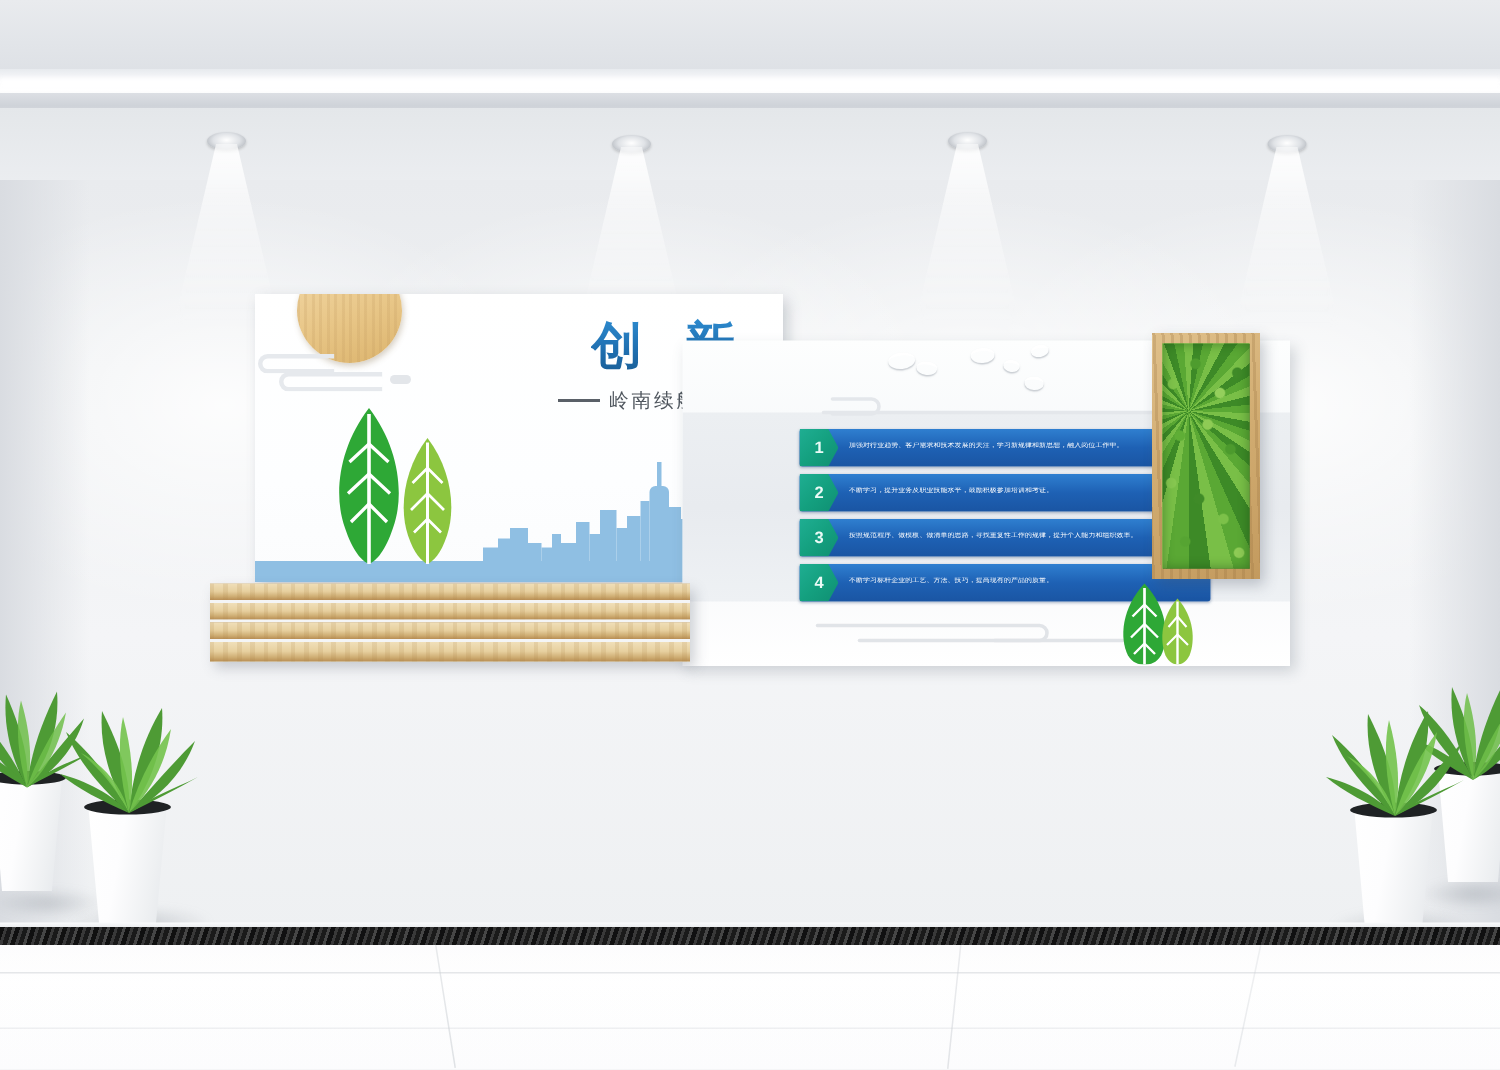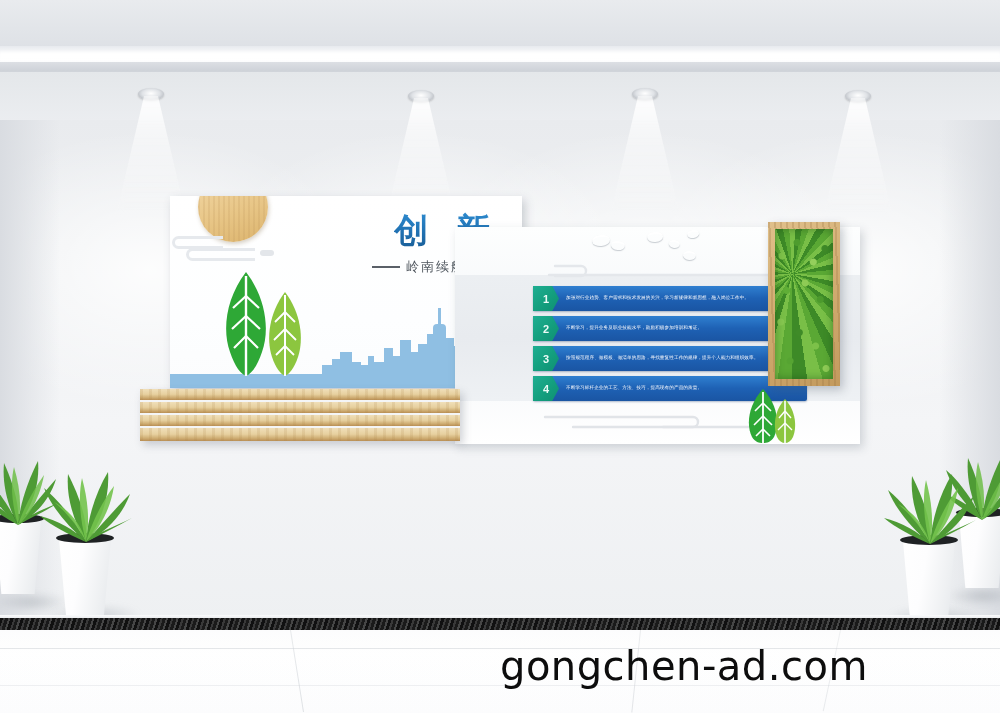--- a/index.html
+++ b/index.html
@@ -485,14 +485,13 @@
   <div class="baseboard"></div>
   <div class="floor">
     <div class="floor-seam" style="left:0;top:18px;width:1000px;"></div>
     <div class="floor-seam" style="left:0;top:55px;width:1000px;opacity:.5;"></div>
     <div style="position:absolute;left:290px;top:0;width:1px;height:83px;background:rgba(186,191,198,.5);transform:rotate(-9deg);transform-origin:top;"></div>
     <div style="position:absolute;left:640px;top:0;width:1px;height:83px;background:rgba(186,191,198,.45);transform:rotate(6deg);transform-origin:top;"></div>
     <div style="position:absolute;left:840px;top:0;width:1px;height:83px;background:rgba(186,191,198,.35);transform:rotate(12deg);transform-origin:top;"></div>
   </div>
   <div class="floor-veil"></div>
 
-  <div class="watermark">gongchen-ad.com</div>
 </div>
 
 </body></html>

